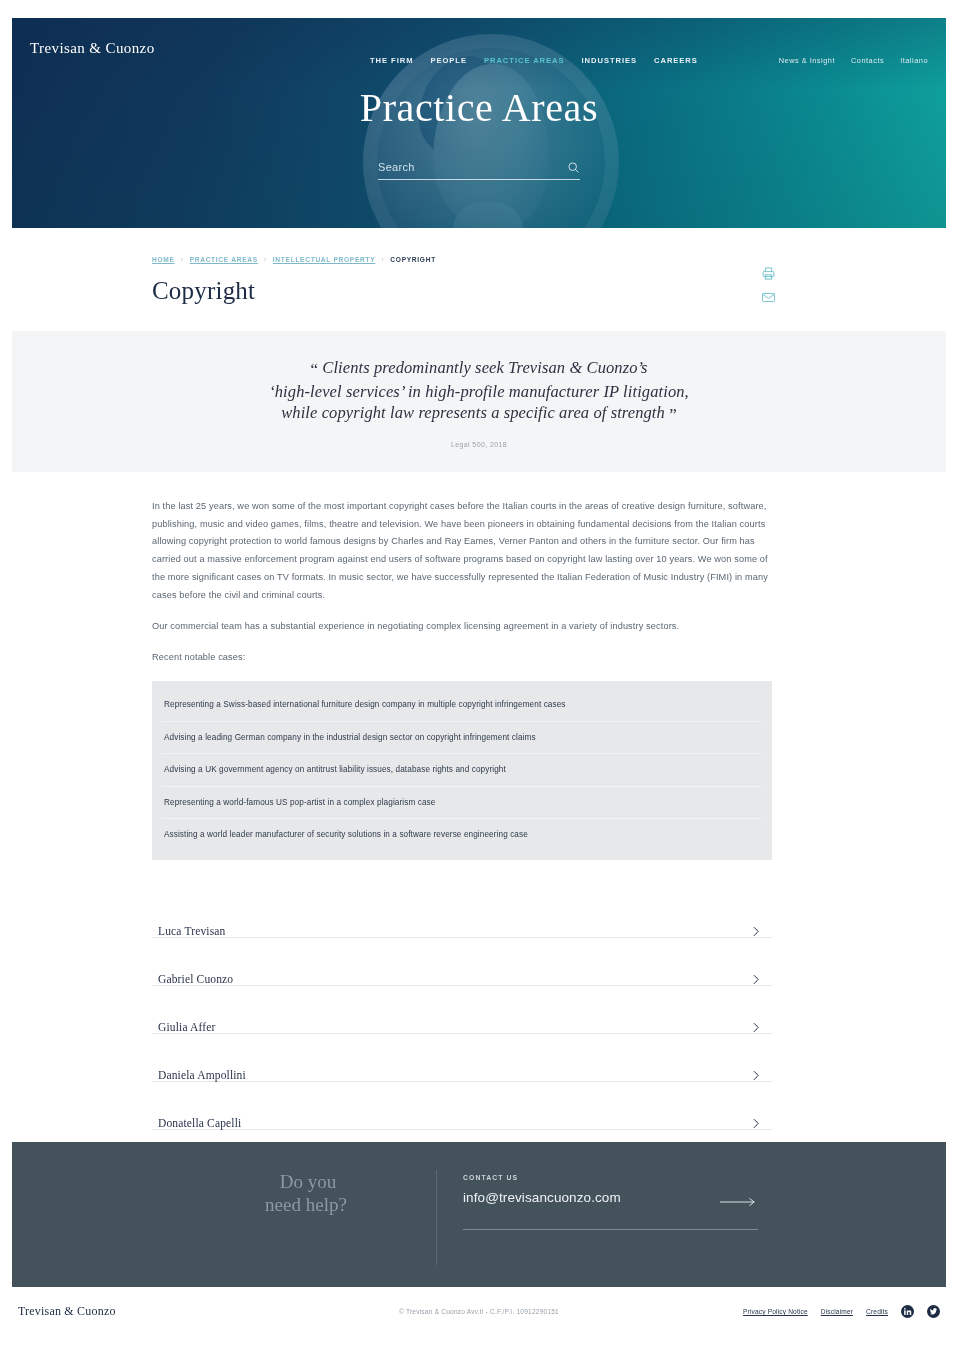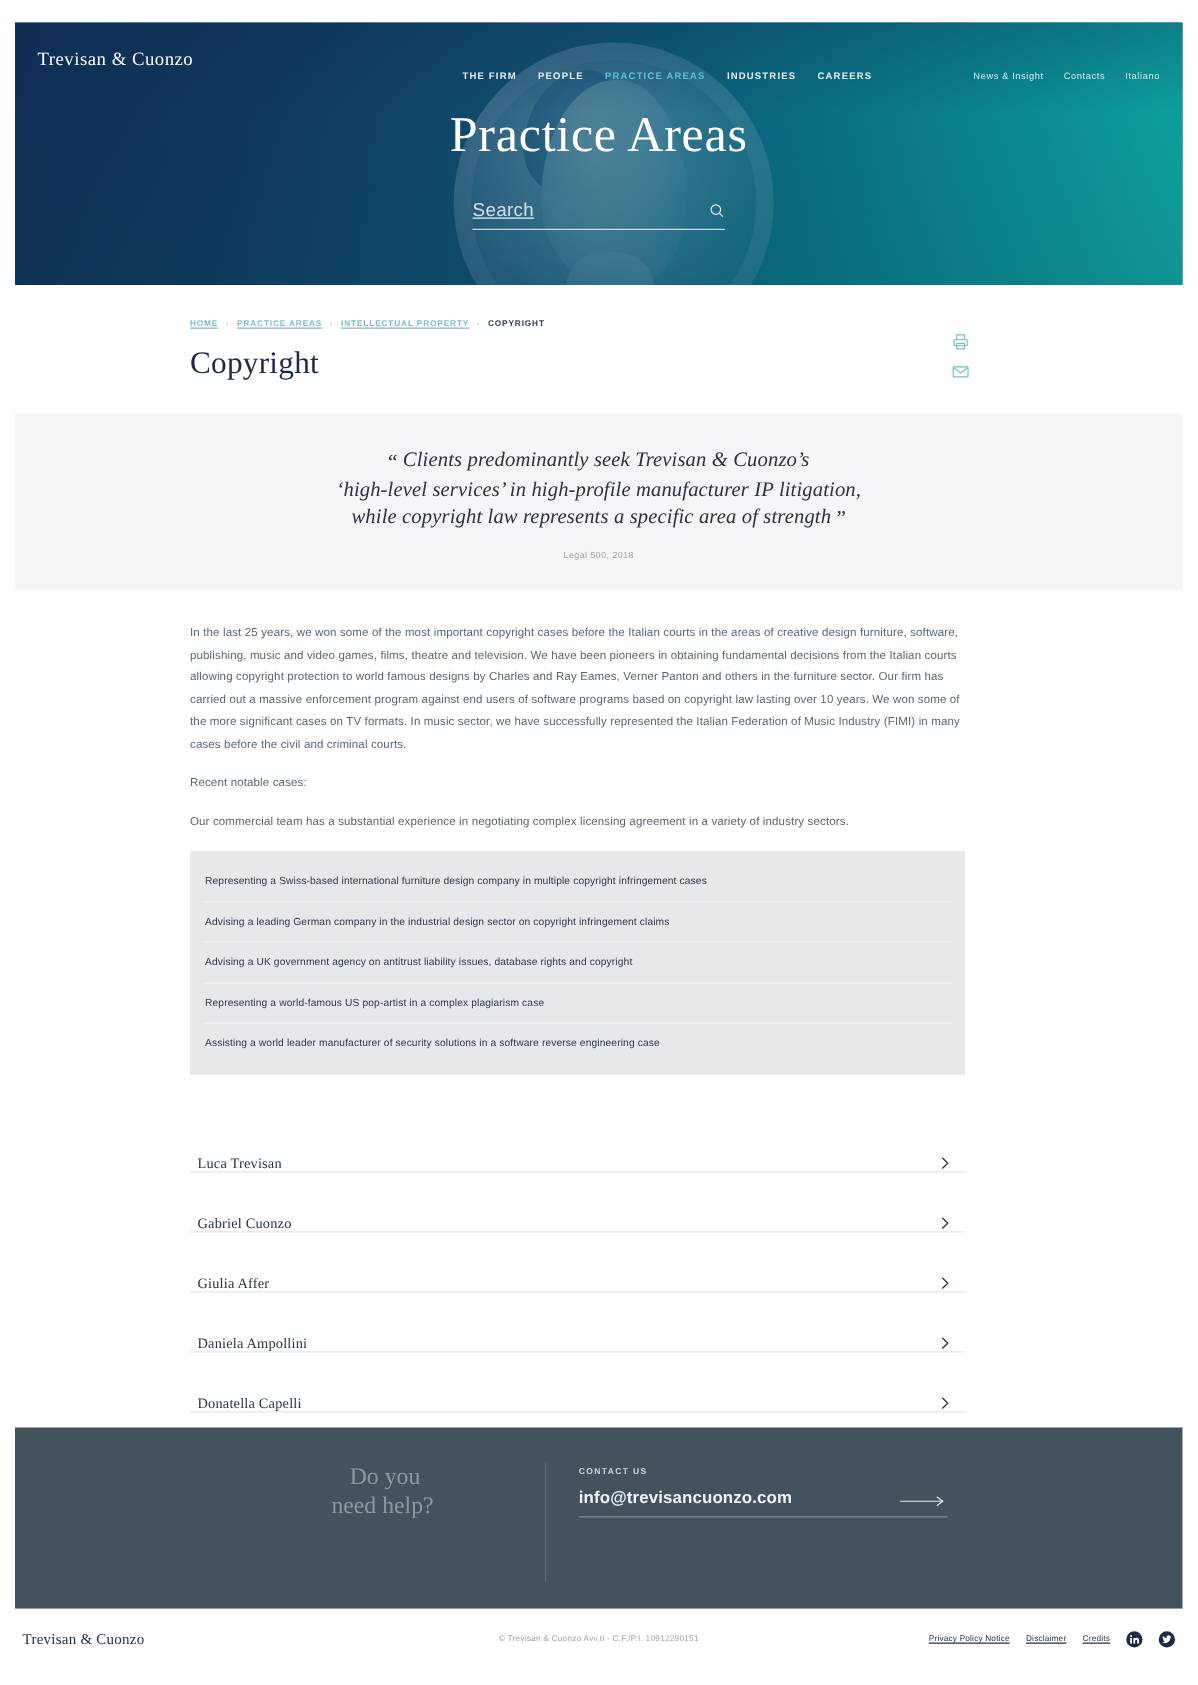--- a/index.html
+++ b/index.html
@@ -102,22 +102,22 @@
   .hero-search {
     position: absolute; left: 50%; top: 142px;
     transform: translateX(-50%);
     width: 202px;
     border-bottom: 1px solid rgba(235,245,250,.8);
     padding-bottom: 6px;
     display: flex; align-items: center; justify-content: space-between;
   }
   .hero-search input {
     background: transparent; border: 0; outline: none;
-    color: #eaf3f8; font-size: 15px; font-family: "Liberation Sans", sans-serif;
-    letter-spacing: .3px; width: 150px; text-decoration: underline;
+    color: #eaf3f8; font-size: 11px; font-family: "Liberation Sans", sans-serif;
+    letter-spacing: .3px; width: 150px;
   }
   .hero-search input::placeholder { color: #cfe0ea; }
   .search-ico { width: 13px; height: 13px; flex: 0 0 auto; }
 
   
   .content { position: absolute; left: 0; top: 228px; width: 924px; }
   .wrap { width: 620px; margin: 0 auto; }
 
   .breadcrumb {
     display: flex; align-items: center; gap: 6px;
@@ -200,21 +200,21 @@
     font-family: "Liberation Serif", serif;
     font-size: 19px; color: #8d99a1; line-height: 1.22;
   }
   .cta-left .l2 { margin-left: -4px; }
   .cta-divider { width: 1px; background: #5d6a73; margin: 0 26px 0 10px; }
   .cta-right { flex: 1; padding-top: 4px; }
   .cta-label { font-size: 6.8px; letter-spacing: 1.1px; color: #cfd6da; text-transform: uppercase; font-weight: 700; }
   .cta-field {
     margin-top: 9px;
     display: flex; align-items: center; justify-content: space-between;
-    border-bottom: 1px solid #7d8a93; padding-bottom: 8px; width: 295px; font-weight: bold;
+    border-bottom: 1px solid #7d8a93; padding-bottom: 24px; width: 295px;
   }
   .cta-email { font-size: 13.5px; color: #eef2f4; letter-spacing: .1px; }
   .cta-arrow { width: 38px; height: 10px; }
 
   
   .footer {
     position: absolute; left: 0; top: 1287px; width: 958px; height: 61px;
     background: #ffffff;
   }
   .footer-brand {
@@ -317,22 +317,22 @@
         <span>‘high-level services’ in high-profile manufacturer IP litigation,</span><br>
         <span>while copyright law represents a specific area of strength</span>
         <span class="qm">”</span>
       </div>
       <div class="quote-src">Legal 500, 2018</div>
     </div>
 
     <div class="wrap">
       <div class="body-copy">
         <p>In the last 25 years, we won some of the most important copyright cases before the Italian courts in the areas of creative design furniture, software, publishing, music and video games, films, theatre and television. We have been pioneers in obtaining fundamental decisions from the Italian courts allowing copyright protection to world famous designs by Charles and Ray Eames, Verner Panton and others in the furniture sector. Our firm has carried out a massive enforcement program against end users of software programs based on copyright law lasting over 10 years. We won some of the more significant cases on TV formats. In music sector, we have successfully represented the Italian Federation of Music Industry (FIMI) in many cases before the civil and criminal courts.</p>
+        <p>Our commercial team has a substantial experience in negotiating complex licensing agreement in a variety of industry sectors.</p>
         <p>Recent notable cases:</p>
-        <p>Our commercial team has a substantial experience in negotiating complex licensing agreement in a variety of industry sectors.</p>
       </div>
 
       <div class="cases">
         <div class="case-item">Representing a Swiss-based international furniture design company in multiple copyright infringement cases</div>
         <div class="case-item">Advising a leading German company in the industrial design sector on copyright infringement claims</div>
         <div class="case-item">Advising a UK government agency on antitrust liability issues, database rights and copyright</div>
         <div class="case-item">Representing a world-famous US pop-artist in a complex plagiarism case</div>
         <div class="case-item">Assisting a world leader manufacturer of security solutions in a software reverse engineering case</div>
       </div>
 

